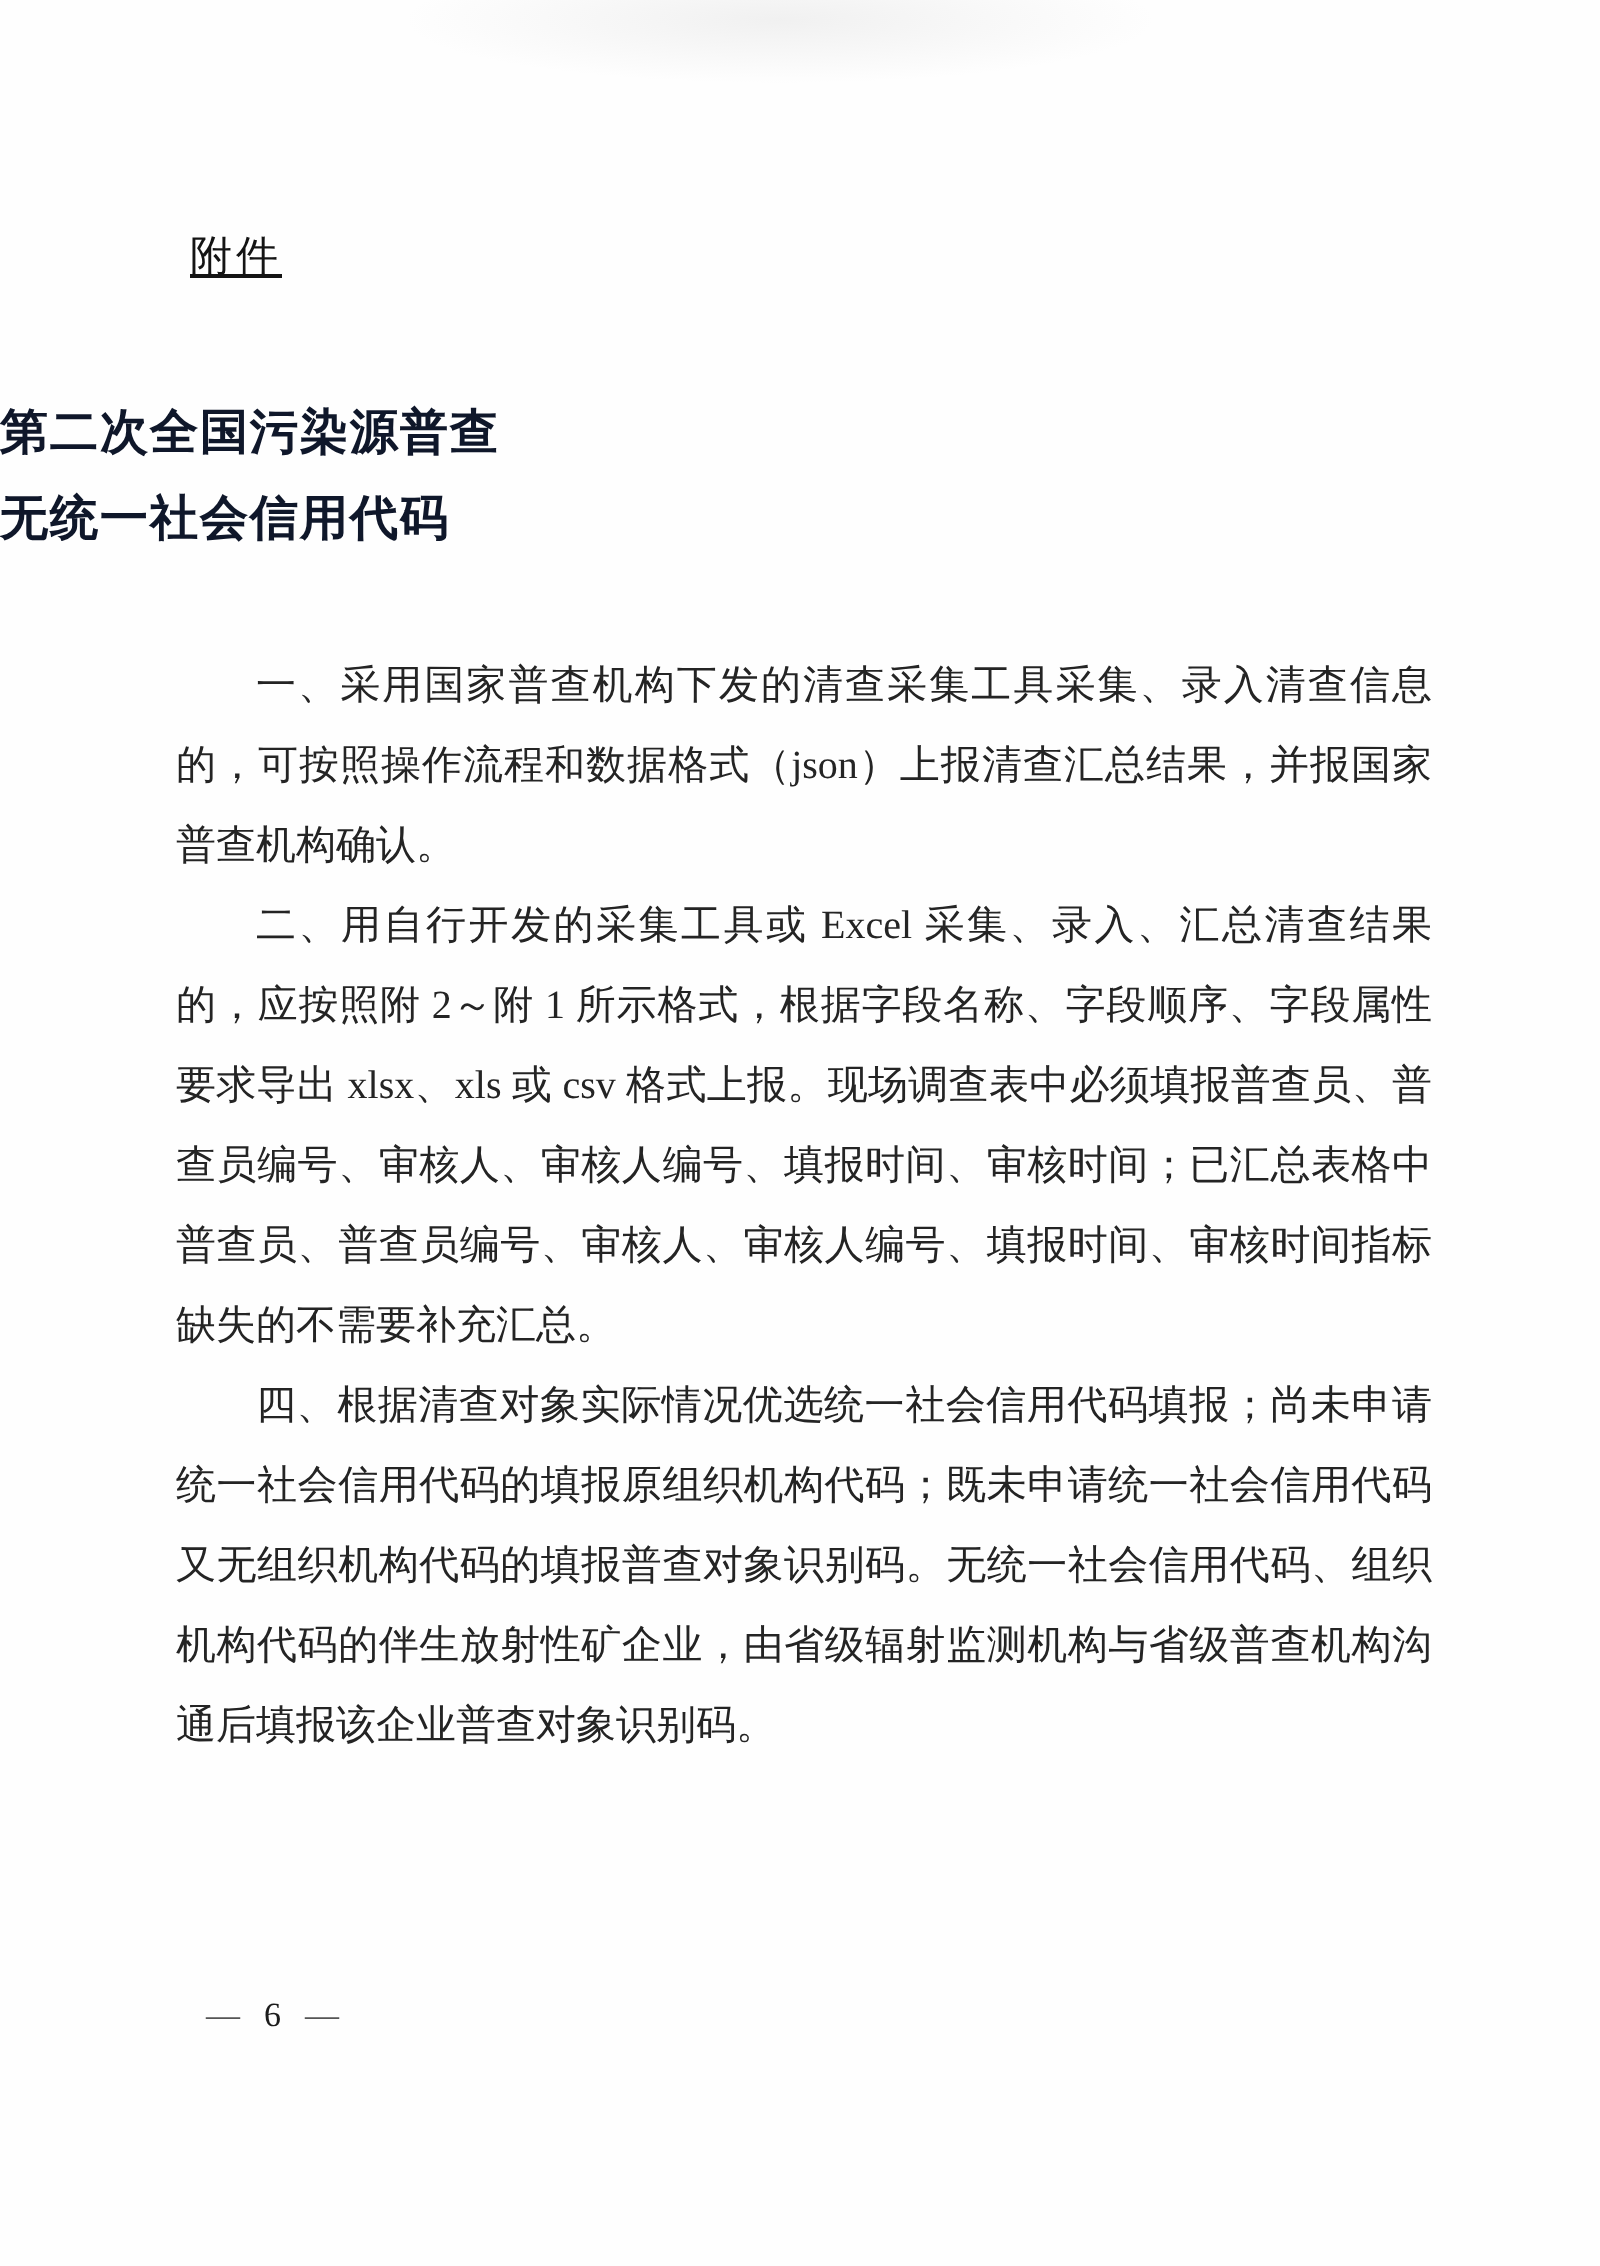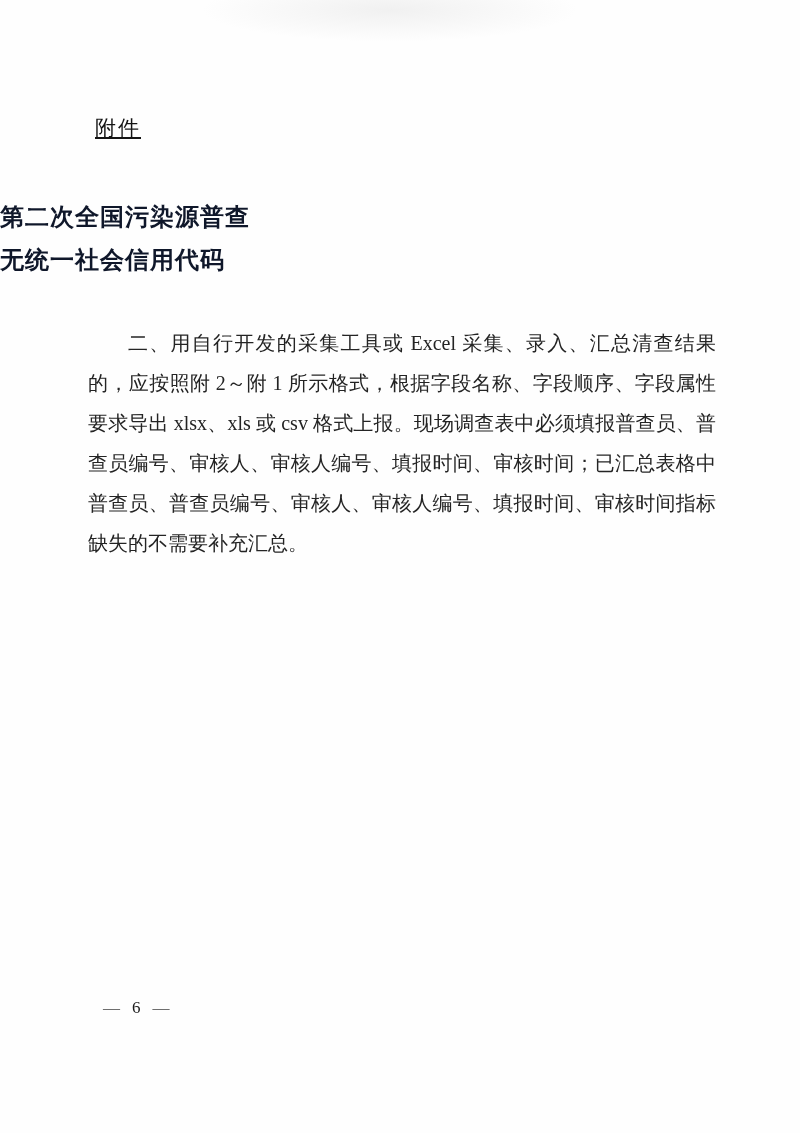--- a/index.html
+++ b/index.html
@@ -80,21 +80,23 @@
   <div class="scan-smudge"></div>
 
   <div class="attachment-label">附件</div>
 
   <div class="doc-title">
     <span class="title-line">第二次全国污染源普查</span>
     <span class="title-line">无统一社会信用代码</span>
   </div>
 
   <div class="doc-body">
+      <p class="body-para">一、采用国家普查机构下发的清查采集工具采集、录入清查信息的，可按照操作流程和数据格式（json）上报清查汇总结果，并报国家普查机构确认。</p>
       <p class="body-para">二、用自行开发的采集工具或 Excel 采集、录入、汇总清查结果的，应按照附 2～附 1 所示格式，根据字段名称、字段顺序、字段属性要求导出 xlsx、xls 或 csv 格式上报。现场调查表中必须填报普查员、普查员编号、审核人、审核人编号、填报时间、审核时间；已汇总表格中普查员、普查员编号、审核人、审核人编号、填报时间、审核时间指标缺失的不需要补充汇总。</p>
+      <p class="body-para">四、根据清查对象实际情况优选统一社会信用代码填报；尚未申请统一社会信用代码的填报原组织机构代码；既未申请统一社会信用代码又无组织机构代码的填报普查对象识别码。无统一社会信用代码、组织机构代码的伴生放射性矿企业，由省级辐射监测机构与省级普查机构沟通后填报该企业普查对象识别码。</p>
     </div>
 
   <div class="page-footer">
     <span class="footer-dash">—</span>
     <span class="footer-num">6</span>
     <span class="footer-dash">—</span>
   </div>
 
 </div>
 

